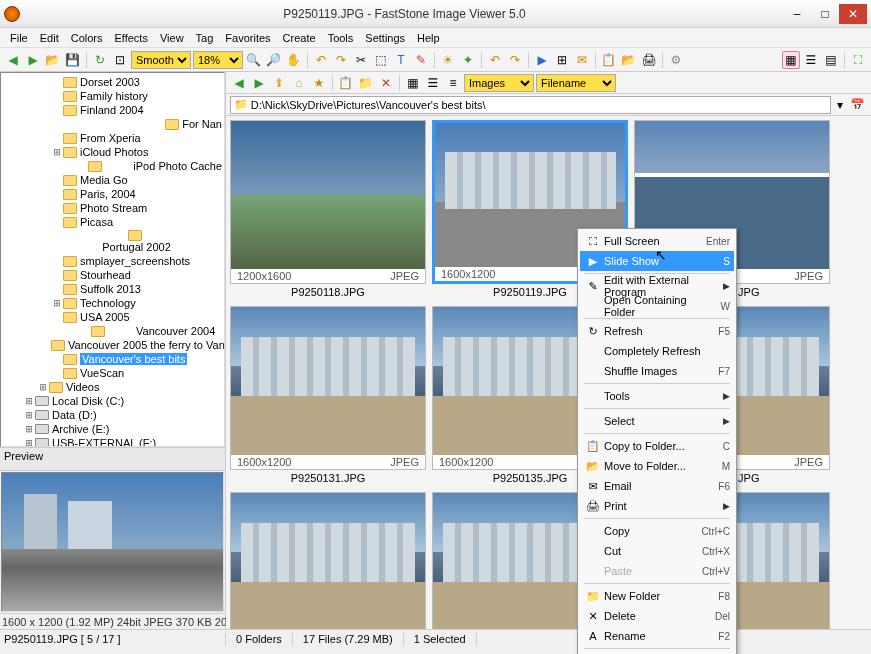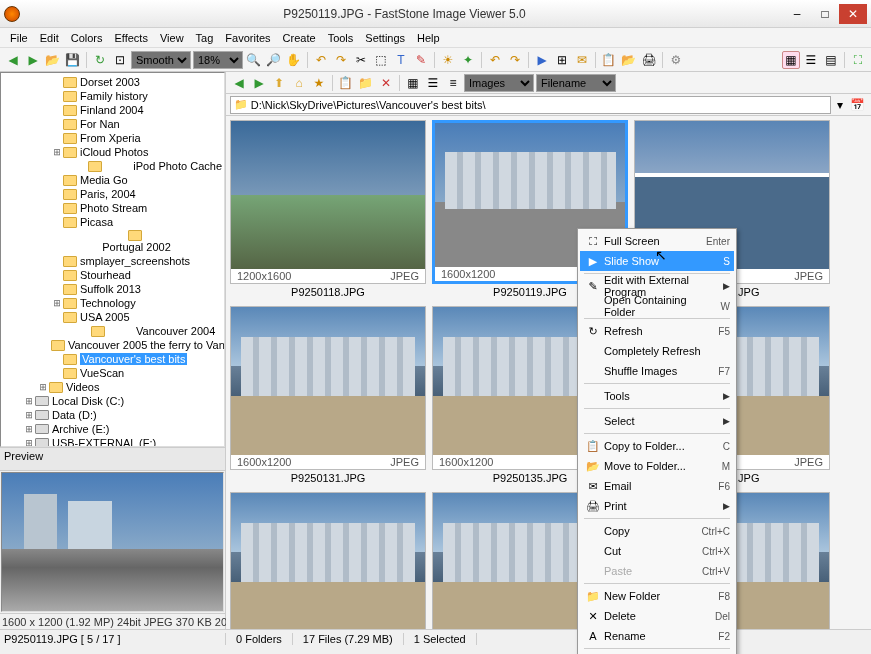--- a/index.html
+++ b/index.html
@@ -8,21 +8,21 @@
 .titlebar .icon { width: 16px; height: 16px; background: radial-gradient(circle, #ff8800, #cc4400); border-radius: 50%; margin-right: 6px; border: 1px solid #663300; }
 .titlebar .title { flex: 1; text-align: center; color: #333; font-size: 12px; }
 .titlebar .winbtns { display: flex; }
 .titlebar .winbtn { width: 28px; height: 20px; display: flex; align-items: center; justify-content: center; font-size: 12px; }
 .titlebar .close { background: #c94030; color: #fff; }
 .menubar { height: 20px; background: #f4f4f4; display: flex; align-items: center; padding: 0 4px; border-bottom: 1px solid #ddd; }
 .menubar span { padding: 2px 6px; cursor: default; }
 .toolbar { height: 24px; background: #f4f4f4; display: flex; align-items: center; padding: 2px 4px; border-bottom: 1px solid #ccc; gap: 2px; }
 .tbtn { width: 18px; height: 18px; display: inline-flex; align-items: center; justify-content: center; border-radius: 2px; font-size: 12px; }
 .tsep { width: 1px; height: 16px; background: #ccc; margin: 0 2px; }
-.tsel { height: 18px; font-size: 11px; border: 1px solid #aaa; background: #737373; }
+.tsel { height: 18px; font-size: 11px; border: 1px solid #aaa; background: #fde047; }
 .main { display: flex; height: 557px; }
 .left { width: 226px; display: flex; flex-direction: column; border-right: 1px solid #ccc; }
 .tree { flex: 1; background: #fff; overflow: auto; padding: 2px; border: 1px inset #ddd; margin: 0; }
 .tree-item { display: flex; align-items: center; padding: 1px 0; white-space: nowrap; }
 .tree-item .exp { width: 12px; text-align: center; color: #666; font-size: 9px; }
 .tree-item .folder { width: 14px; height: 11px; background: #ffd97a; border: 1px solid #d4a83a; border-radius: 1px; margin-right: 3px; flex-shrink: 0; }
 .tree-item .drive { width: 14px; height: 10px; background: #ddd; border: 1px solid #888; border-radius: 1px; margin-right: 3px; flex-shrink: 0; }
 .tree-item.selected .label { background: #3399ff; color: #fff; padding: 0 2px; }
 .preview-hdr { height: 24px; background: #e8e8e8; padding: 2px 4px; border-top: 1px solid #ccc; border-bottom: 1px solid #ccc; }
 .preview-img { flex: 0 0 140px; background: #fff; position: relative; border: 1px inset #ddd; margin: 1px; }
@@ -145,21 +145,21 @@
         <div class="tree-item" style="padding-left: 48px;">
           <span class="exp"></span>
           <span class="folder"></span>
           <span class="label">Family history</span>
         </div>
         <div class="tree-item" style="padding-left: 48px;">
           <span class="exp"></span>
           <span class="folder"></span>
           <span class="label">Finland 2004</span>
         </div>
-        <div class="tree-item" style="padding-left: 48px;">
+        <div class="tree-item" style="padding-left: 48px; justify-content: flex-end;">
           <span class="exp"></span>
           <span class="folder"></span>
           <span class="label">For Nan</span>
         </div>
         <div class="tree-item" style="padding-left: 48px;">
           <span class="exp"></span>
           <span class="folder"></span>
           <span class="label">From Xperia</span>
         </div>
         <div class="tree-item" style="padding-left: 48px;">

